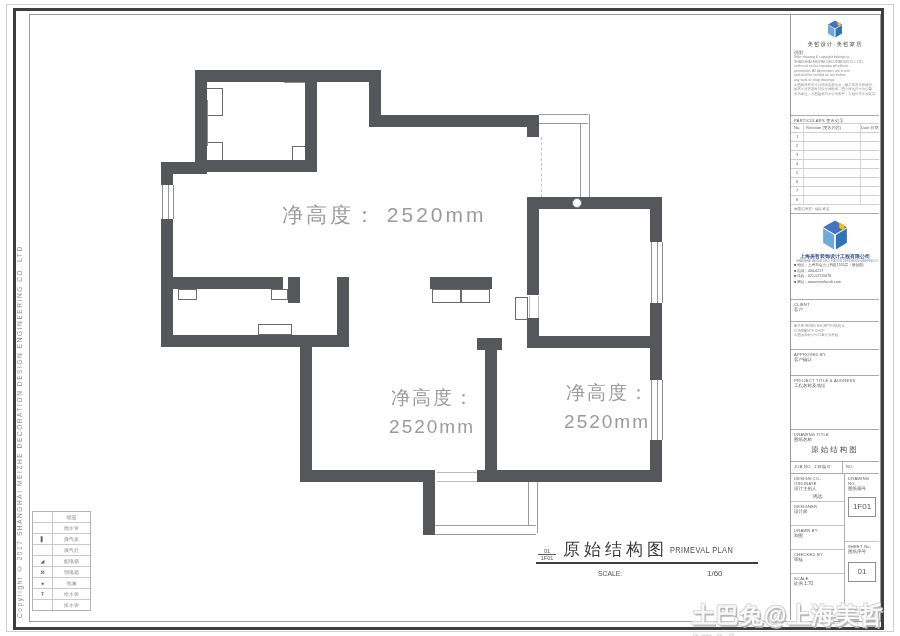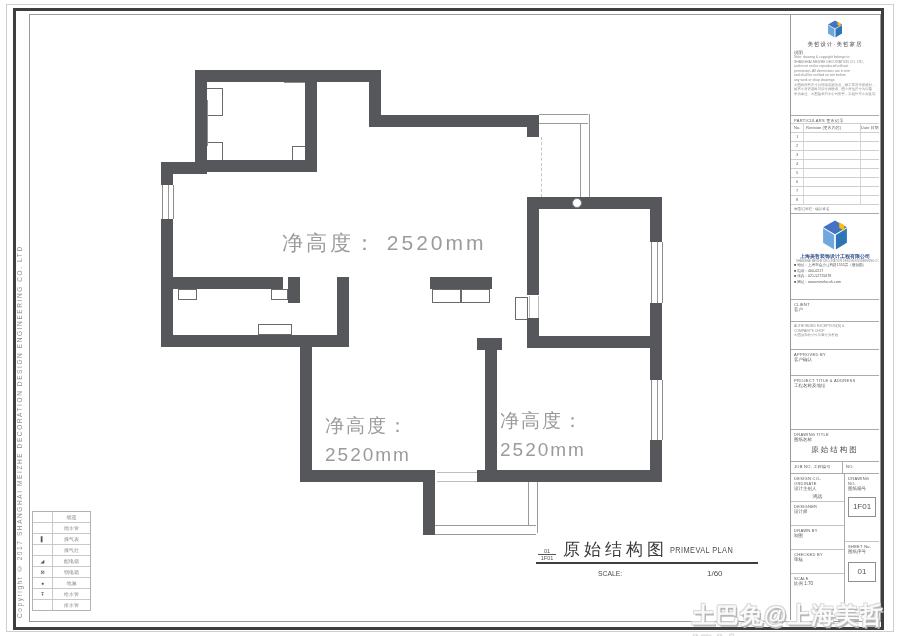--- a/index.html
+++ b/index.html
@@ -21,23 +21,23 @@
   .win-v{border-left-width:1px;border-right-width:1px;background-image:linear-gradient(#9a9a9a,#9a9a9a);background-size:1px 100%;background-position:center;background-repeat:no-repeat;}
   .glz{position:absolute;background:#fff;border:0 solid #9a9a9a;}
   .glz-h{border-top-width:1px;border-bottom-width:1px;}
   .glz-v{border-left-width:1px;border-right-width:1px;}
   .thr{position:absolute;background:#fff;}
   .thr-h{border-top:1px solid #bdbdbd;border-bottom:1px solid #bdbdbd;}
   .thr-v{border-left:1px solid #bdbdbd;border-right:1px solid #bdbdbd;}
   .fix{position:absolute;background:#fff;border:1px solid #6a6a6d;}
   #blc-circle{position:absolute;left:572px;top:198px;width:8px;height:8px;border:1px solid #7c7c7c;border-radius:50%;background:#fff;}
   #blc-dash{position:absolute;left:541px;top:137px;width:1px;height:60px;border-left:1px dashed #c4c4c4;}
-  .room-label{position:absolute;color:#9b9b9b;margin-top:28px;}
+  .room-label{position:absolute;color:#9b9b9b;}
   #lbl-living{left:282px;top:201px;font-size:21px;letter-spacing:3px;}
-  .room-label.two{width:150px;text-align:left;font-size:19px;line-height:29px;letter-spacing:2px;}
+  .room-label.two{width:150px;text-align:right;font-size:19px;line-height:29px;letter-spacing:2px;}
   #lbl-r4{left:325px;top:383px;}
   #lbl-r3{left:500px;top:378px;}
   
   #tbar{position:absolute;left:534px;top:538px;width:230px;height:48px;color:#3c3c3c;}
   #tbar .bubble{position:absolute;left:4px;top:10px;width:18px;text-align:center;font-size:5.5px;color:#555;}
   #tbar .bubble .fl{border-bottom:1px solid #555;}
   #tbar .cn{position:absolute;left:29px;top:0px;font-size:17px;letter-spacing:4px;font-weight:500;color:#3a3a3a;}
   #tbar .en{position:absolute;left:136px;top:7px;font-size:9px;color:#4c4c4c;transform:scaleX(.82);transform-origin:left;letter-spacing:.5px;}
   #tbar .rule{position:absolute;left:2px;top:24px;width:222px;height:2px;background:#3e3e40;}
   #tbar .scl{position:absolute;left:64px;top:31px;font-size:8px;color:#4c4c4c;transform:scaleX(.85);transform-origin:left;}

